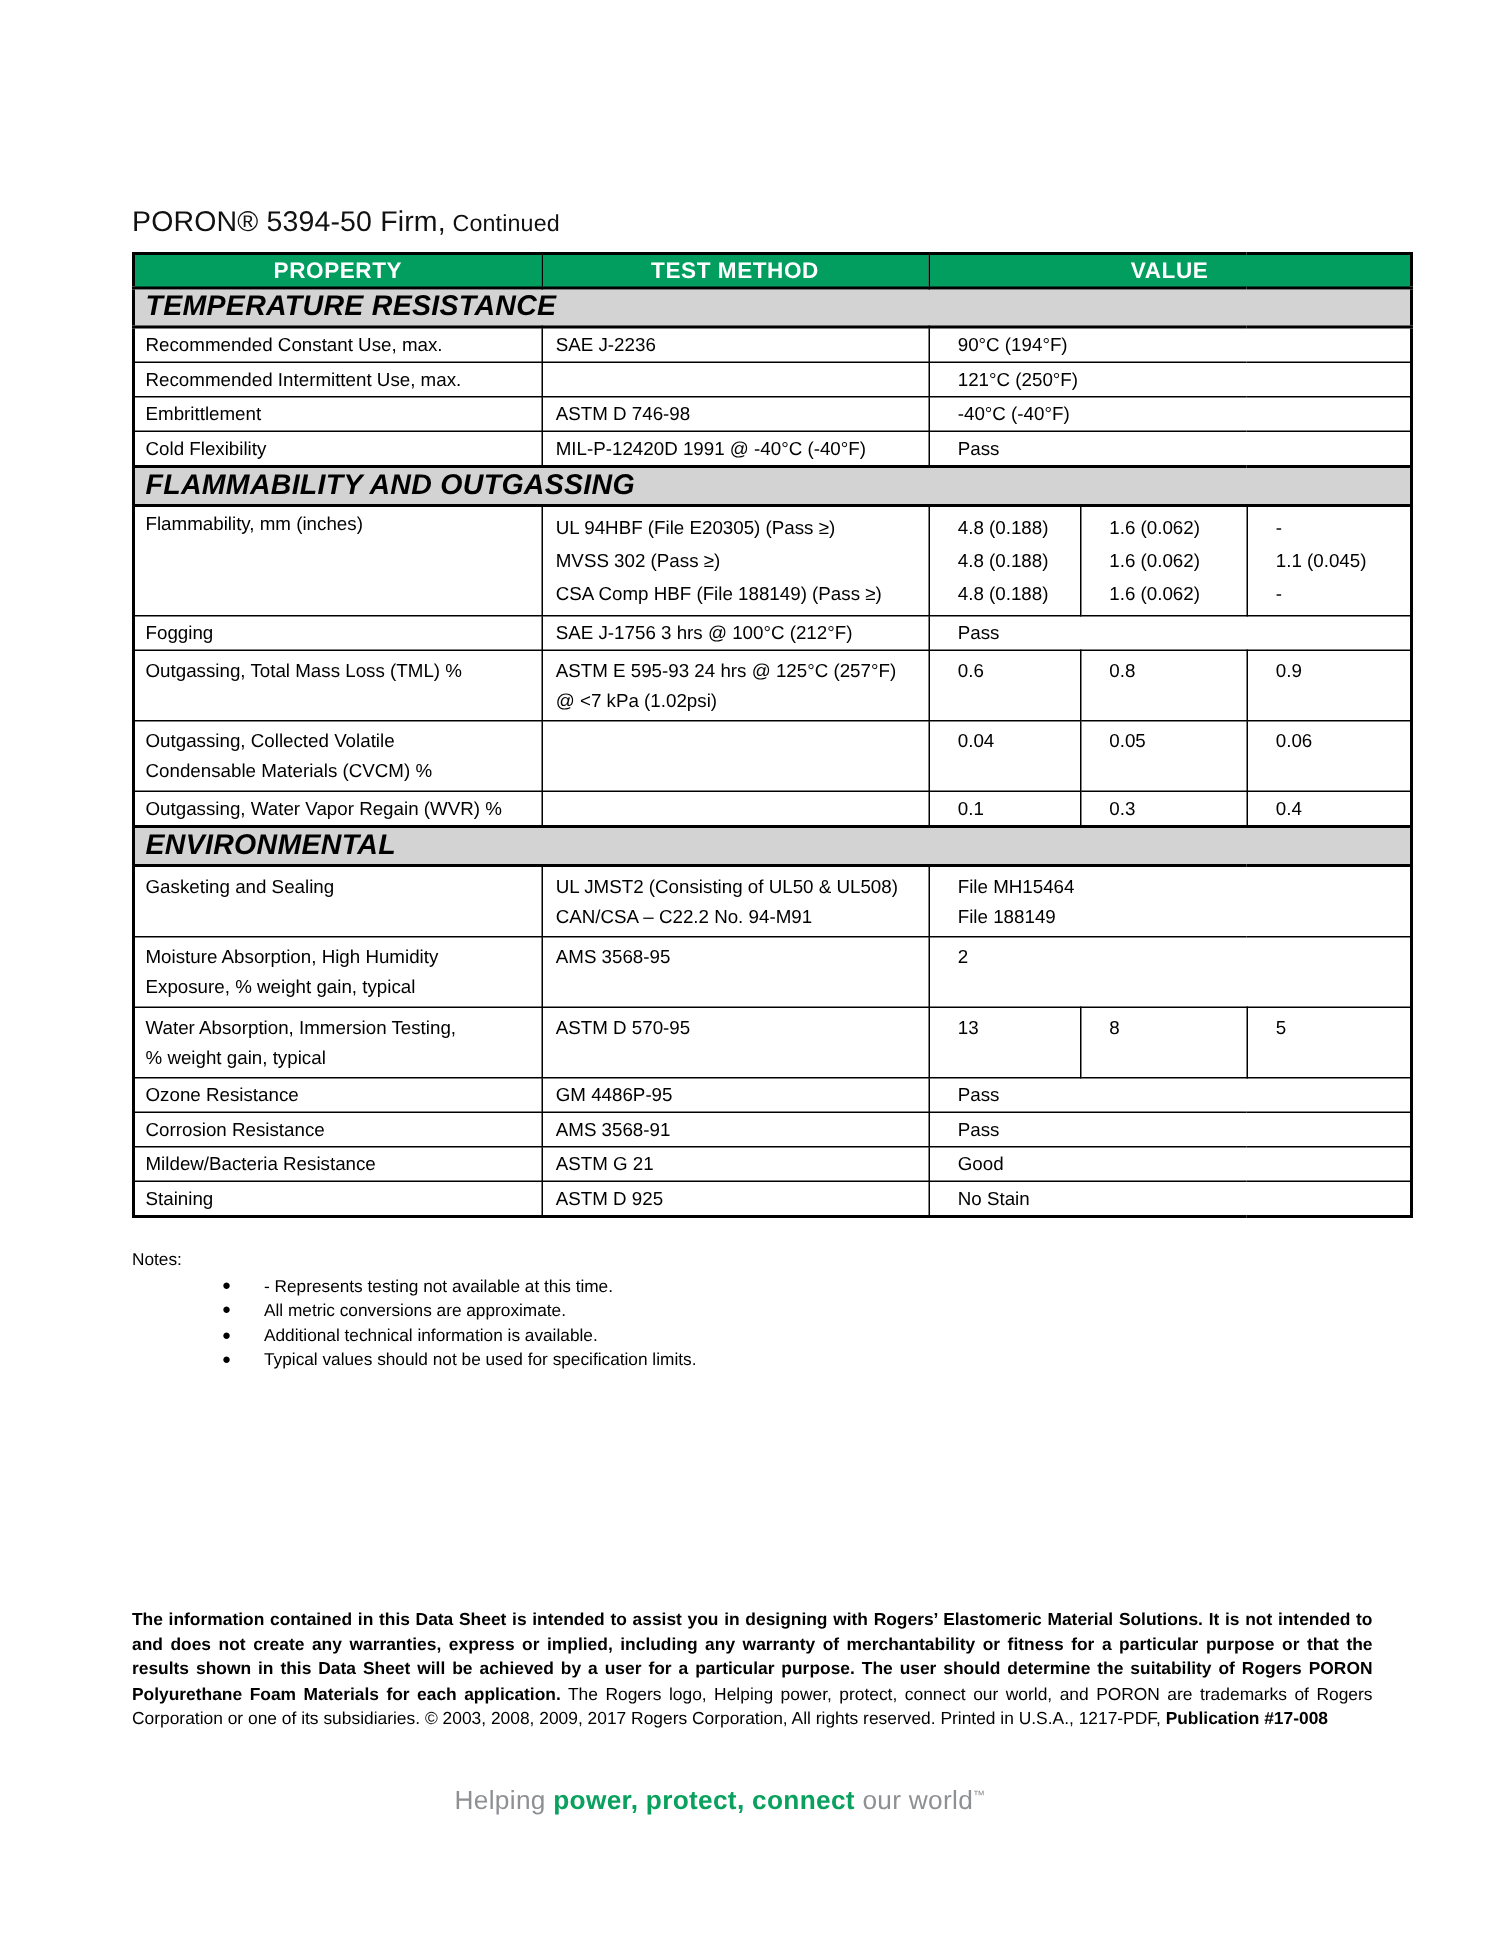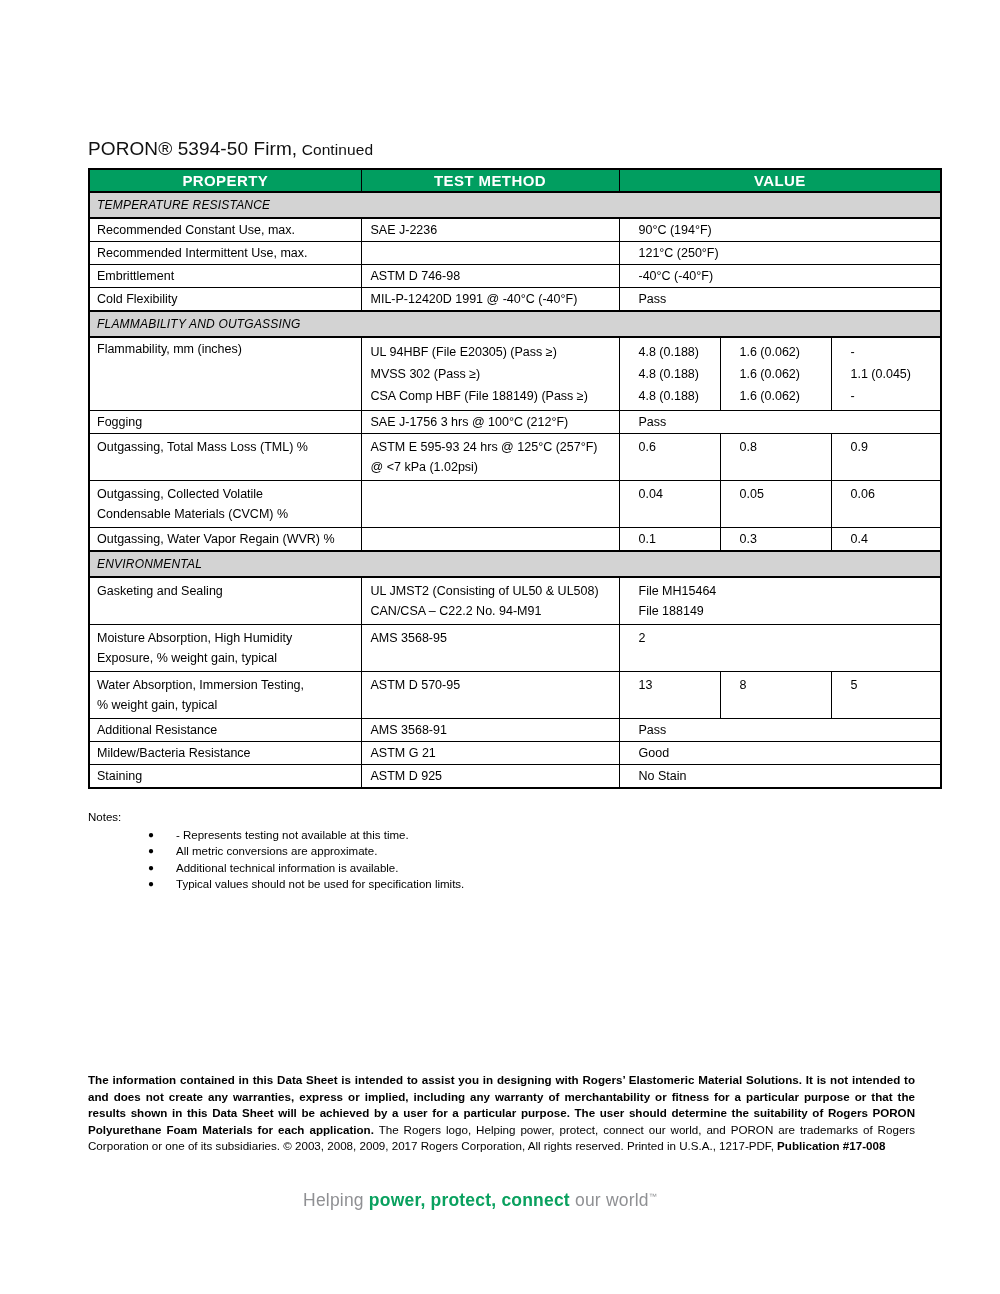--- a/index.html
+++ b/index.html
@@ -14,21 +14,21 @@
   .content{position:absolute;left:88px;top:0;width:852px;}
 
   
   .title{margin-top:138px;margin-bottom:8px;font-size:19px;font-weight:400;color:#111;letter-spacing:0.1px;}
   .title .cont{font-size:15.5px;}
 
   
   table{border-collapse:collapse;table-layout:fixed;width:852px;border:2.5px solid #000;}
   td,th{border:1.5px solid #000;overflow:hidden;}
   thead th{background:var(--green);color:#fff;font-weight:bold;font-size:15px;height:23px;text-align:center;letter-spacing:0.4px;}
-  tr.sec td{background:var(--gray);font-weight:normal;font-style:italic;font-size:12px;letter-spacing:0.2px;
+  tr.sec td{background:var(--gray);font-weight:bold;font-style:italic;font-size:19px;letter-spacing:0.2px;
             padding:4px 6px 4px 7px;border-top-width:2px;border-bottom-width:2px;}
   td{font-size:12.5px;line-height:16px;vertical-align:middle;white-space:pre-line;padding:3px 5px;}
   td.prop{text-align:left;padding-left:7px;}
   td.meth{text-align:left;padding-left:9px;}
   td.val{text-align:left;padding-left:19px;}
   tr.vtop td{vertical-align:top;}
   tr.multi td{line-height:20px;}
   tr.gap td.meth, tr.gap td.val{line-height:22px;margin-left:34px;}
   tr.gap td{vertical-align:top;}
 
@@ -160,21 +160,26 @@
           </tr>
           <tr class="vtop multi">
             <td class="prop">Water Absorption, Immersion Testing,
 % weight gain, typical</td>
             <td class="meth">ASTM D 570-95</td>
             <td class="val">13</td>
             <td class="val">8</td>
             <td class="val">5</td>
           </tr>
           <tr>
-            <td class="prop">Additional Resistance</td>
+            <td class="prop">Ozone Resistance</td>
+            <td class="meth">GM 4486P-95</td>
+            <td class="val" colspan="3">Pass</td>
+          </tr>
+          <tr>
+            <td class="prop">Corrosion Resistance</td>
             <td class="meth">AMS 3568-91</td>
             <td class="val" colspan="3">Pass</td>
           </tr>
           <tr>
             <td class="prop">Mildew/Bacteria Resistance</td>
             <td class="meth">ASTM G 21</td>
             <td class="val" colspan="3">Good</td>
           </tr>
           <tr>
             <td class="prop">Staining</td>

